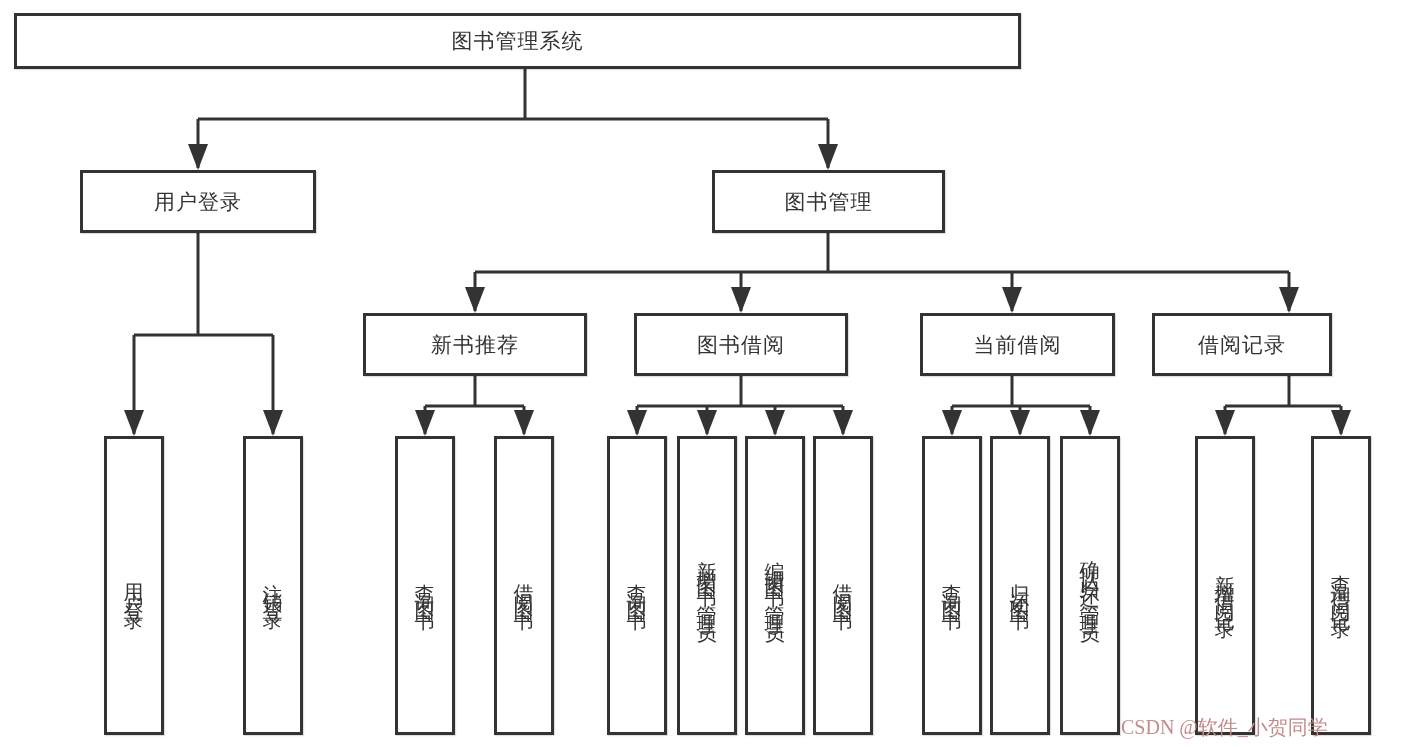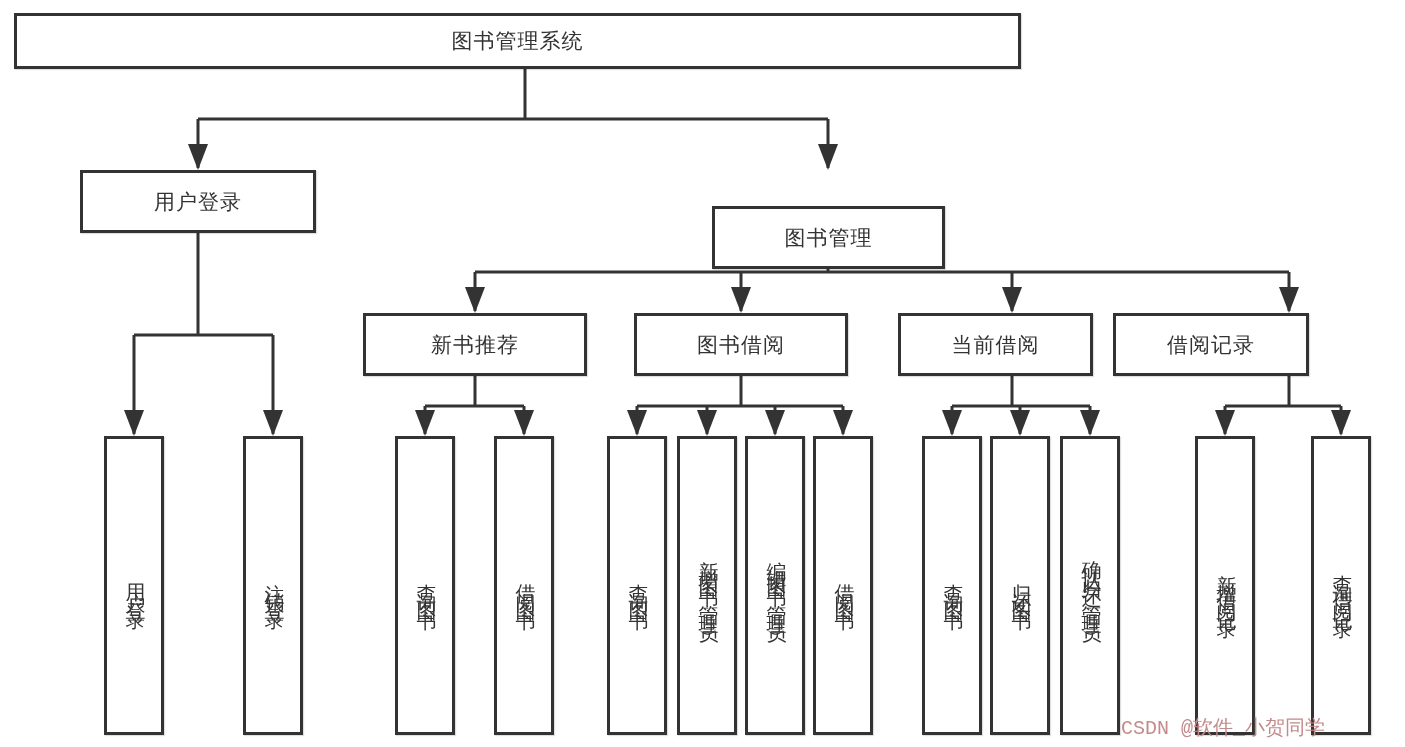--- a/index.html
+++ b/index.html
@@ -5,21 +5,21 @@
   :root{
     --line-color:#333333;
     --box-bg:#ffffff;
     --wm-color:#c48b8b;
   }
   html,body{margin:0;padding:0;background:#ffffff;}
   .canvas{
     position:relative;
     width:1405px;height:747px;
     background:var(--box-bg);
-    font-family:Liberation Mono, monospace;
+    font-family:Liberation Serif, serif;
     overflow:hidden;
   }
   .connector-layer{position:absolute;left:0;top:0;width:1405px;height:747px;}
   .node{
     position:absolute;
     box-sizing:border-box;
     border:3px solid var(--line-color);
     background:var(--box-bg);
     display:flex;align-items:center;justify-content:center;
     color:#333333;
@@ -87,26 +87,26 @@
       <polygon points="1010,410 1030,410 1020,436"></polygon>
       <polygon points="1080,410 1100,410 1090,436"></polygon>
       <polygon points="1215,410 1235,410 1225,436"></polygon>
       <polygon points="1331,410 1351,410 1341,436"></polygon>
     </g>
   </svg>
 
   <div class="node" style="left:14px;top:13px;width:1007px;height:56px;">图书管理系统</div>
 
   <div class="node" style="left:80px;top:170px;width:236px;height:63px;">用户登录</div>
-  <div class="node" style="left:712px;top:170px;width:233px;height:63px;margin-top:36px;">图书管理</div>
+  <div class="node" style="left:712px;top:170px;width:233px;height:63px;">图书管理</div>
 
   <div class="node" style="left:634px;top:313px;width:214px;height:63px;">图书借阅</div>
   <div class="node" style="left:363px;top:313px;width:224px;height:63px;">新书推荐</div>
-  <div class="node" style="left:898px;top:313px;width:195px;height:63px;">当前借阅</div>
-  <div class="node" style="left:1113px;top:313px;width:196px;height:63px;">借阅记录</div>
+  <div class="node" style="left:920px;top:313px;width:195px;height:63px;">当前借阅</div>
+  <div class="node" style="left:1152px;top:313px;width:180px;height:63px;">借阅记录</div>
 
   <div class="node leaf" style="left:104px;top:436px;width:60px;height:299px;">用户登录</div>
   <div class="node leaf" style="left:243px;top:436px;width:60px;height:299px;">注销登录</div>
 
   <div class="node leaf" style="left:395px;top:436px;width:60px;height:299px;">查询图书</div>
   <div class="node leaf" style="left:494px;top:436px;width:60px;height:299px;">借阅图书</div>
 
   <div class="node leaf" style="left:607px;top:436px;width:60px;height:299px;">查询图书</div>
   <div class="node leaf" style="left:677px;top:436px;width:60px;height:299px;">新增图书（管理员）</div>
   <div class="node leaf" style="left:745px;top:436px;width:60px;height:299px;">编辑图书（管理员）</div>

